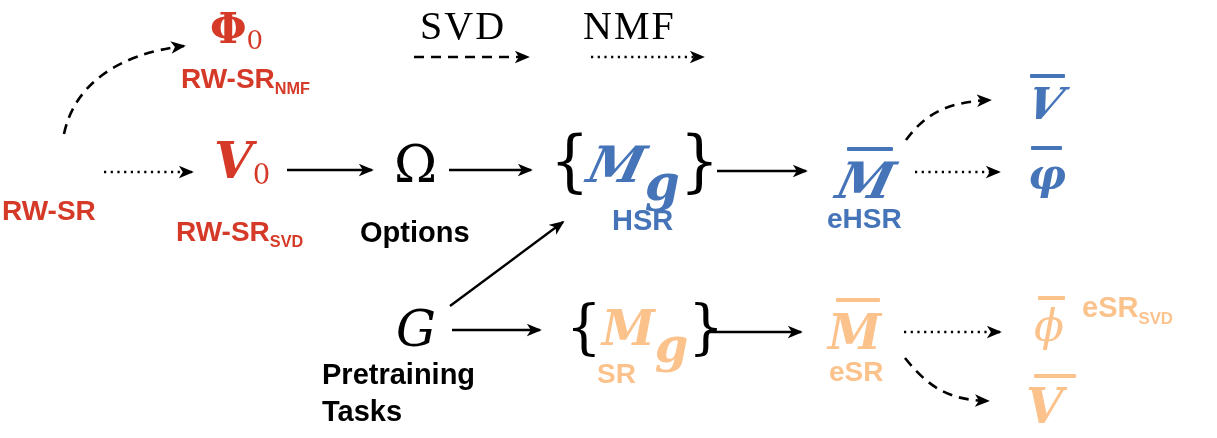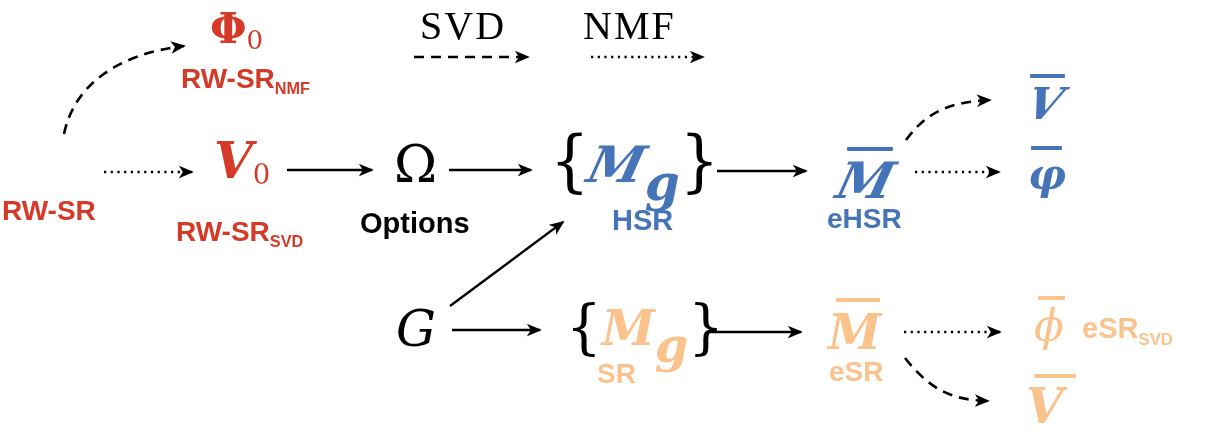--- a/index.html
+++ b/index.html
@@ -58,23 +58,24 @@
 
   <div class="t lbl red" style="left:2px; top:197px; font-size:28px;">RW-SR</div>
 
   <div class="t red" style="left:210px; top:8px; font-size:42px;"><span class="math" style="font-weight:bold;">Φ</span><span class="nsub" style="font-size:0.62em;">0</span></div>
   <div class="t lbl red" style="left:181px; top:65px; font-size:28px;"><span>RW-SR</span><span class="lsub">NMF</span></div>
 
   <div class="t red" style="left:214px; top:136px; font-size:50px;"><span class="math bi">V</span><span class="nsub">0</span></div>
   <div class="t lbl red" style="left:176px; top:197px; font-size:28px;margin-top:21px;"><span>RW-SR</span><span class="lsub">SVD</span></div>
 
   <div class="t black math" style="left:394px; top:138px; font-size:52px;">Ω</div>
-  <div class="t lbl black" style="left:360px; top:209px; font-size:29px;">Options</div>
+  <div class="t lbl black" style="left:360px; top:218px; font-size:29px;">Options</div>
 
   <div class="t black math it" style="left:396px; top:304px; font-size:50px;">G</div>
+  <div class="t lbl black" style="left:322px; top:356px; font-size:29px; line-height:37px;"><span>Pretraining</span><br><span>Tasks</span></div>
 
   <div class="t" style="left:550px; top:130px;"><span class="brace" style="font-size:62px;">{</span><span class="math bi script blue" style="font-size:50px;">M</span><span class="math bi blue gsub" style="font-size:50px;">g</span><span class="brace" style="font-size:62px;">}</span></div>
   <div class="t lbl blue" style="left:612px; top:206px; font-size:29px;">HSR</div>
 
   <div class="ob blue" style="left:847px; top:147px; width:46px;"></div>
   <div class="t blue" style="left:838px; top:156px; font-size:50px;"><span class="math bi script">M</span></div>
   <div class="t lbl blue" style="left:827px; top:205px; font-size:28px;">eHSR</div>
 
   <div class="ob blue" style="left:1030px; top:74px; width:35px;"></div>
   <div class="t blue" style="left:1028px; top:82px; font-size:44px;"><span class="math bi script">V</span></div>
@@ -84,18 +85,18 @@
 
   <div class="t" style="left:566px; top:298px;"><span class="brace" style="font-size:56px;">{</span><span class="math bi orange" style="font-size:48px;">M</span><span class="math bi orange gsub" style="font-size:48px;">g</span><span class="brace" style="font-size:56px;">}</span></div>
   <div class="t lbl orange" style="left:597px; top:360px; font-size:28px;">SR</div>
 
   <div class="ob orange" style="left:836px; top:298px; width:44px;"></div>
   <div class="t orange" style="left:828px; top:308px; font-size:48px;"><span class="math bi">M</span></div>
   <div class="t lbl orange" style="left:829px; top:358px; font-size:28px;">eSR</div>
 
   <div class="ob orange" style="left:1038px; top:296px; width:27px; height:3.5px;"></div>
   <div class="t orange" style="left:1034px; top:304px; font-size:44px;"><span class="math it">ϕ</span></div>
-  <div class="t lbl orange" style="left:1082px; top:314px; font-size:29px;"><span>eSR</span><span class="lsub">SVD</span></div>
+  <div class="t lbl orange" style="left:1082px; top:293px; font-size:29px;"><span>eSR</span><span class="lsub">SVD</span></div>
 
   <div class="ob orange" style="left:1034px; top:374px; width:42px;"></div>
   <div class="t orange" style="left:1026px; top:382px; font-size:48px;"><span class="math bi">V</span></div>
 
 </div>
 
 </body></html>

